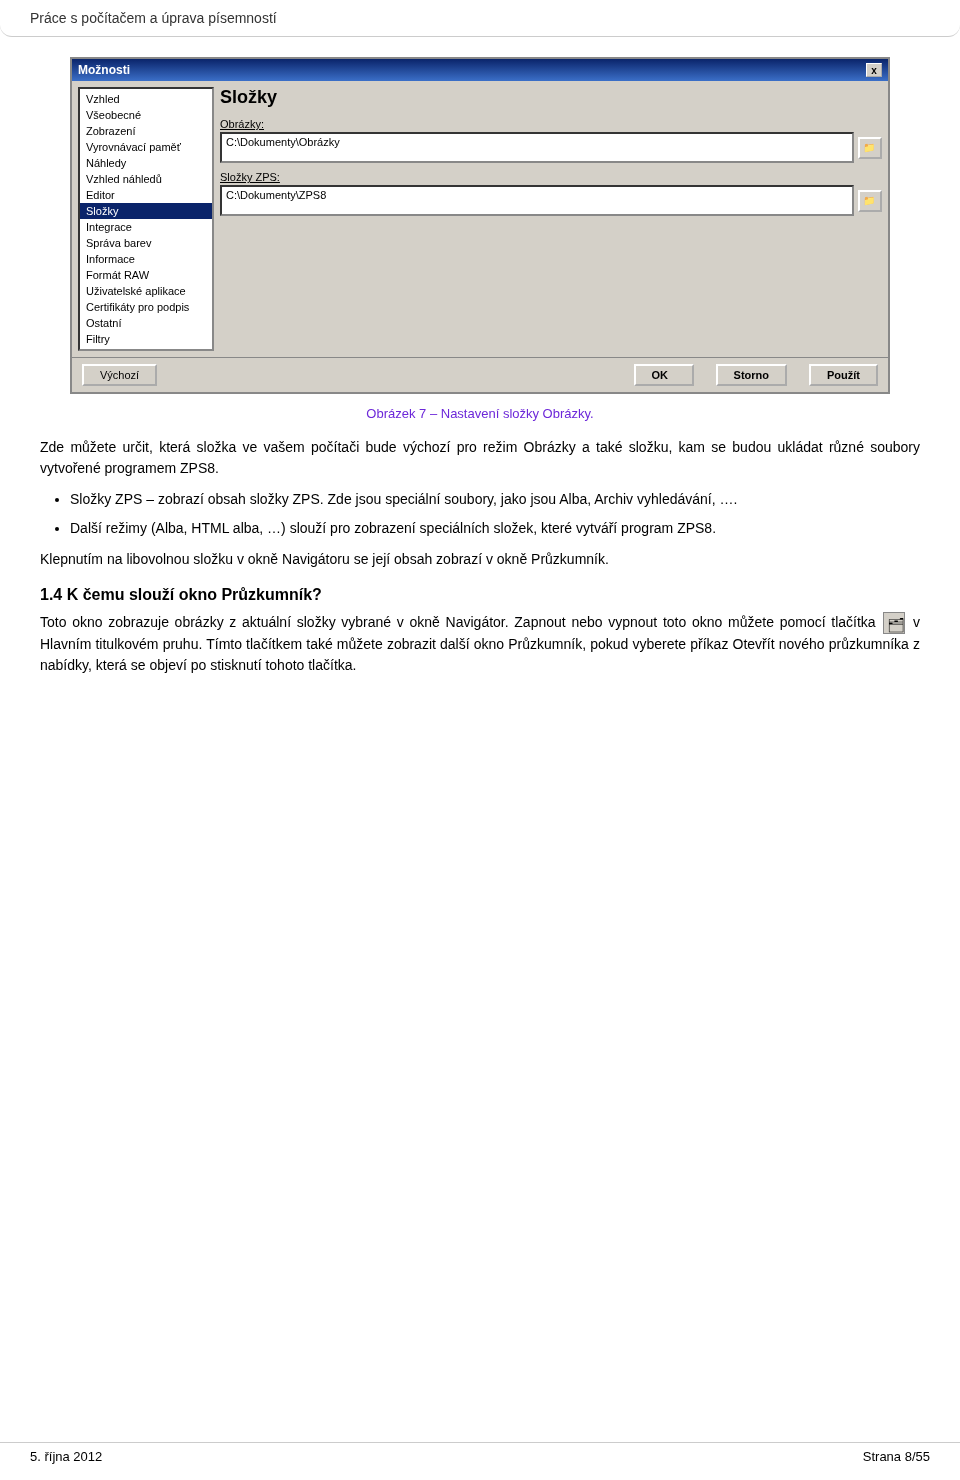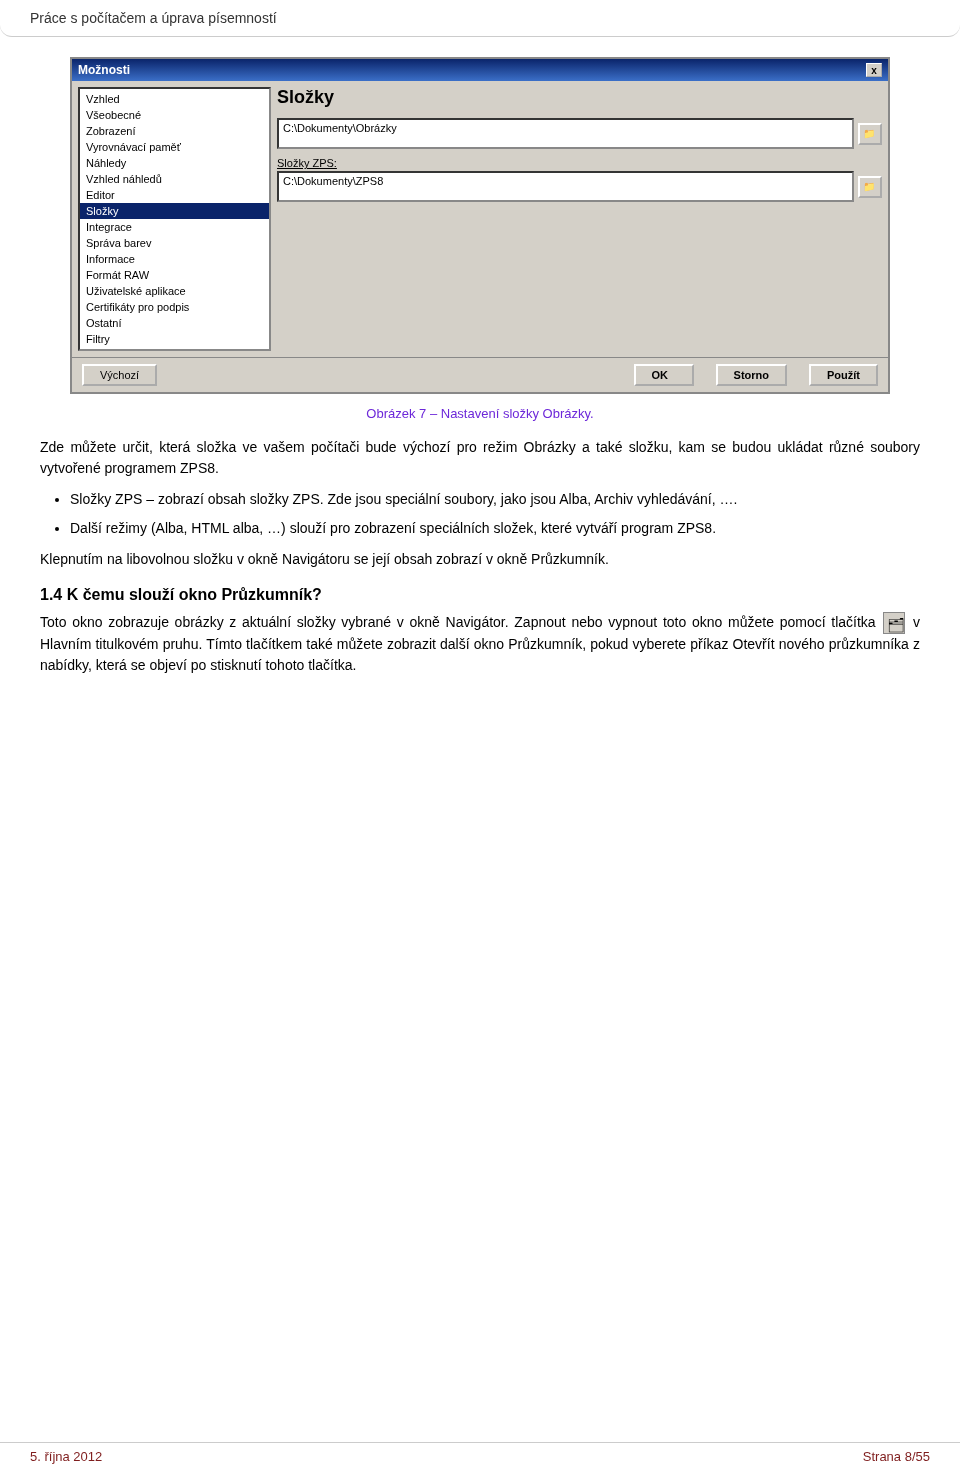--- a/index.html
+++ b/index.html
@@ -65,21 +65,21 @@
     
     .dialog-body {
       display: flex;
       background: #d4d0c8;
       padding: 6px;
       gap: 6px;
     }
 
     
     .dialog-nav {
-      width: 193px;
+      width: 136px;
       background: #fff;
       border: 2px inset #888;
       padding: 2px 0;
       flex-shrink: 0;
     }
 
     .dialog-nav-item {
       padding: 2px 6px;
       cursor: pointer;
       color: #000;
@@ -229,21 +229,21 @@
     .page-footer {
       position: absolute;
       bottom: 10px;
       left: 0;
       right: 0;
       padding: 6px 30px;
       border-top: 1px solid #ccc;
       display: flex;
       justify-content: space-between;
       font-size: 13px;
-      color: #7f1d1d;
+      color: #000000;
     }
   </style>
 </head>
 <body>
 
 <div class="page-header">
   <span>Práce s počítačem a úprava písemností</span>
 </div>
 
 <div class="main-content">
@@ -274,20 +274,21 @@
           <div class="dialog-nav-item">Uživatelské aplikace</div>
           <div class="dialog-nav-item">Certifikáty pro podpis</div>
           <div class="dialog-nav-item">Ostatní</div>
           <div class="dialog-nav-item">Filtry</div>
         </div>
 
       <div class="dialog-panel">
         <div class="panel-title">Složky</div>
 
         <div class="field-group">
+          <div class="field-label">Obrázky:</div>
           <div class="field-row">
             <div class="field-input">C:\Dokumenty\Obrázky</div>
             <div class="browse-btn">📁</div>
           </div>
         </div>
 
         <div class="field-group">
           <div class="field-label">Složky ZPS:</div>
           <div class="field-row">
             <div class="field-input">C:\Dokumenty\ZPS8</div>

